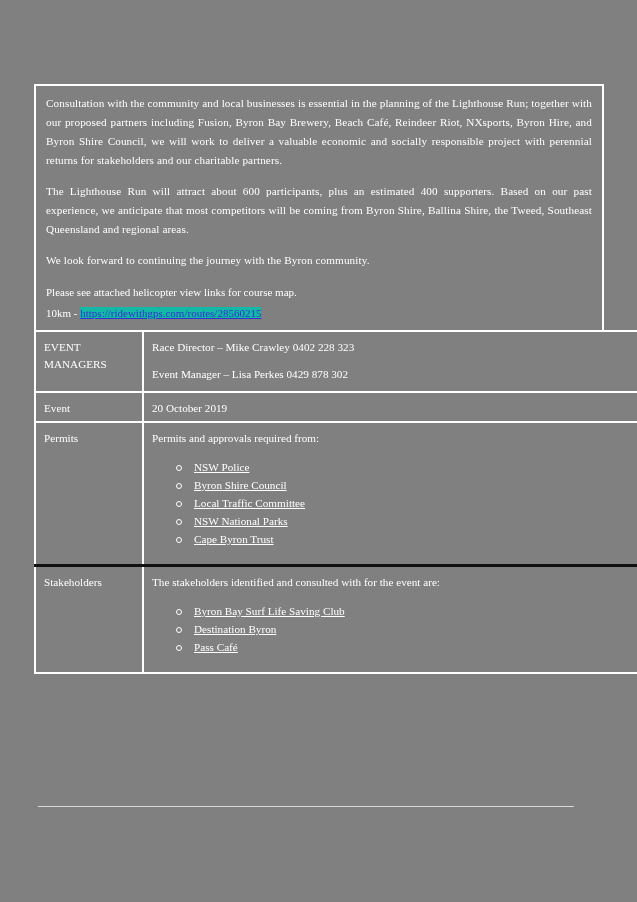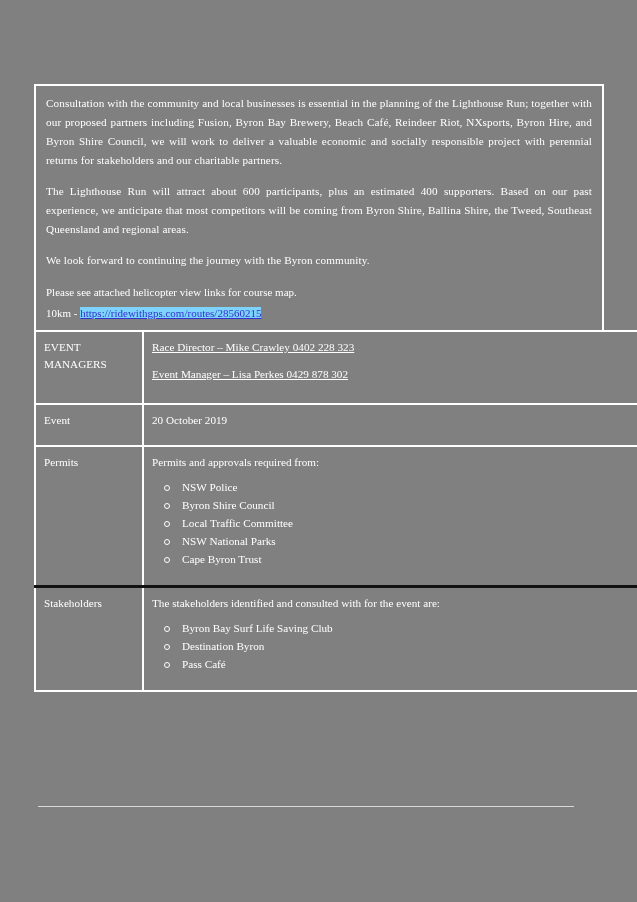--- a/index.html
+++ b/index.html
@@ -50,21 +50,21 @@
     margin: 0;
     color: #ffffff;
     white-space: nowrap;
   }
   .linkline.spaced {
     margin-top: 7px;
   }
   a.url {
     color: #3333cc;
     text-decoration: underline;
-    background: #7dd3fc;
+    background: #14b8a6;
   }
   .sigline {
     font-size: 11.2px;
     line-height: 21px;
     margin: 0;
     color: #ffffff;
   }
   .sigblock {
     margin-top: 10px;
   }
@@ -72,44 +72,44 @@
   
   table.info {
     width: 570px;
     border-collapse: collapse;
     table-layout: fixed;
     color: #ffffff;
   }
   table.info td {
     border: 2px solid #ffffff;
     vertical-align: top;
-    padding: 7px 8px 16px 8px;
+    padding: 7px 8px 4px 8px;
     font-size: 11.2px;
     line-height: 17px;
   }
   td.label {
     width: 90px;
   }
   td.value {
     width: 480px;
   }
   .cellline {
     margin: 0 0 10px 0;
-    text-decoration: underline;
   }
   .cellline:last-child {
     margin-bottom: 4px;
   }
   .cellhead {
     margin: 0 0 8px 0;
   }
   ul.bullets {
-    margin: 0;
+    margin: 12px;
     padding-left: 30px;
     list-style: none;
+    text-decoration: underline;
   }
   ul.bullets li {
     position: relative;
     line-height: 17px;
     margin: 0 0 1px 0;
   }
   ul.bullets li:before {
     content: "";
     position: absolute;
     left: -18px;

